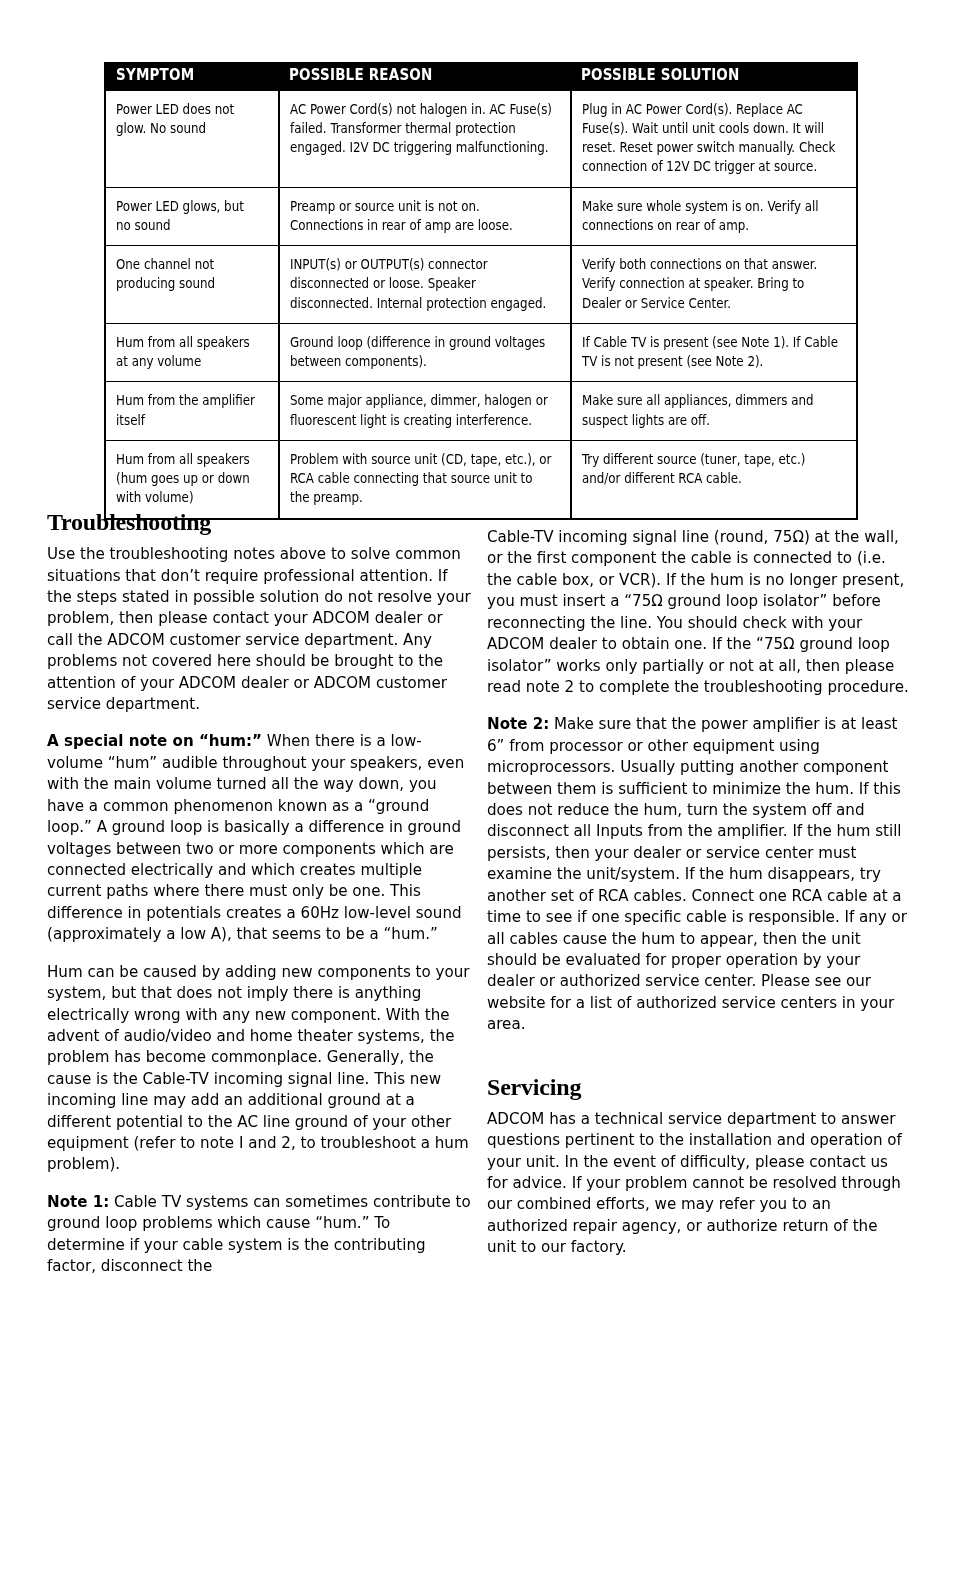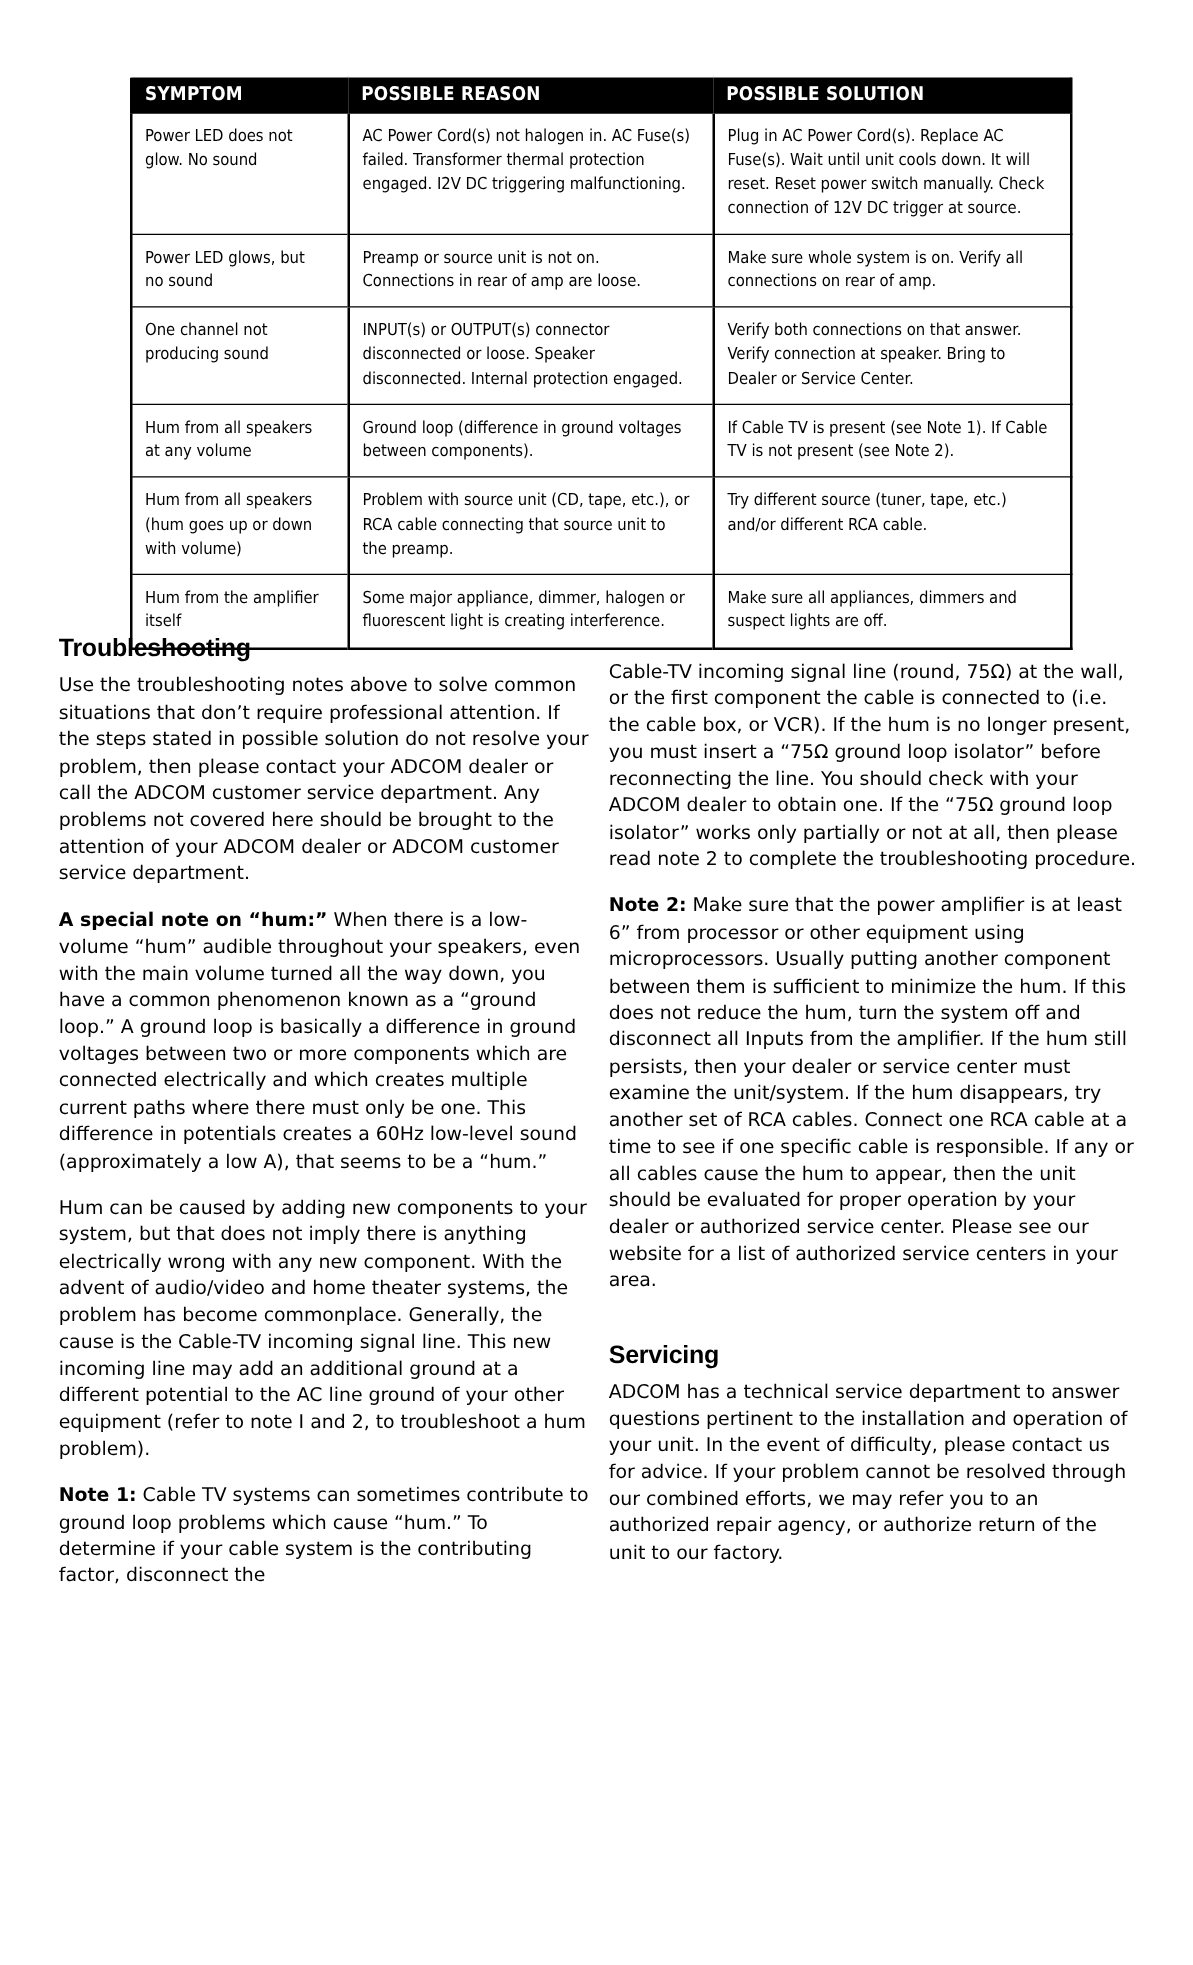--- a/index.html
+++ b/index.html
@@ -73,23 +73,23 @@
     position: absolute;
     width: 424px;
     font-size: 15.1px;
     line-height: 1.42;
     font-family: "DejaVu Sans", sans-serif;
   }
   .col-left  { left: 47px;  top: 505px; }
   .col-right { left: 487px; top: 527px; }
 
   h2.section-heading {
-    font-family: Liberation Sans, sans-serif;
+    font-family: Liberation Serif, serif;
     font-weight: bold;
-    font-size: 20px;
+    font-size: 24px;
     margin: 0 0 5px 0;
     padding: 0;
     letter-spacing: -0.2px;
   }
   h2.section-heading.spaced { margin-top: 34px; }
 
   p.para {
     margin: 0 0 16px 0;
     padding: 0;
     text-align: left;
@@ -135,28 +135,28 @@
         <td>One channel not producing sound</td>
         <td>INPUT(s) or OUTPUT(s) connector disconnected or loose. Speaker disconnected. Internal protection engaged.</td>
         <td>Verify both connections on that answer. Verify connection at speaker. Bring to Dealer or Service Center.</td>
       </tr>
       <tr>
         <td>Hum from all speakers at any volume</td>
         <td>Ground loop (difference in ground voltages between components).</td>
         <td>If Cable TV is present (see Note 1). If Cable TV is not present (see Note 2).</td>
       </tr>
       <tr>
+        <td>Hum from the amplifier itself</td>
+        <td>Some major appliance, dimmer, halogen or fluorescent light is creating interference.</td>
+        <td>Make sure all appliances, dimmers and suspect lights are off.</td>
+      </tr>
+      <tr>
         <td>Hum from all speakers (hum goes up or down with volume)</td>
         <td>Problem with source unit (CD, tape, etc.), or RCA cable connecting that source unit to the preamp.</td>
         <td>Try different source (tuner, tape, etc.) and/or different RCA cable.</td>
-      </tr>
-      <tr>
-        <td>Hum from the amplifier itself</td>
-        <td>Some major appliance, dimmer, halogen or fluorescent light is creating interference.</td>
-        <td>Make sure all appliances, dimmers and suspect lights are off.</td>
       </tr>
     </tbody>
   </table>
 
   <div class="col col-left">
 
     <h2 class="section-heading">Troubleshooting</h2>
 
     <p class="para">Use the troubleshooting notes above to solve common situations that don’t require professional attention. If the steps stated in possible solution do not resolve your problem, then please contact your ADCOM dealer or call the ADCOM customer service department. Any problems not covered here should be brought to the attention of your ADCOM dealer or ADCOM customer service department.</p>
 

